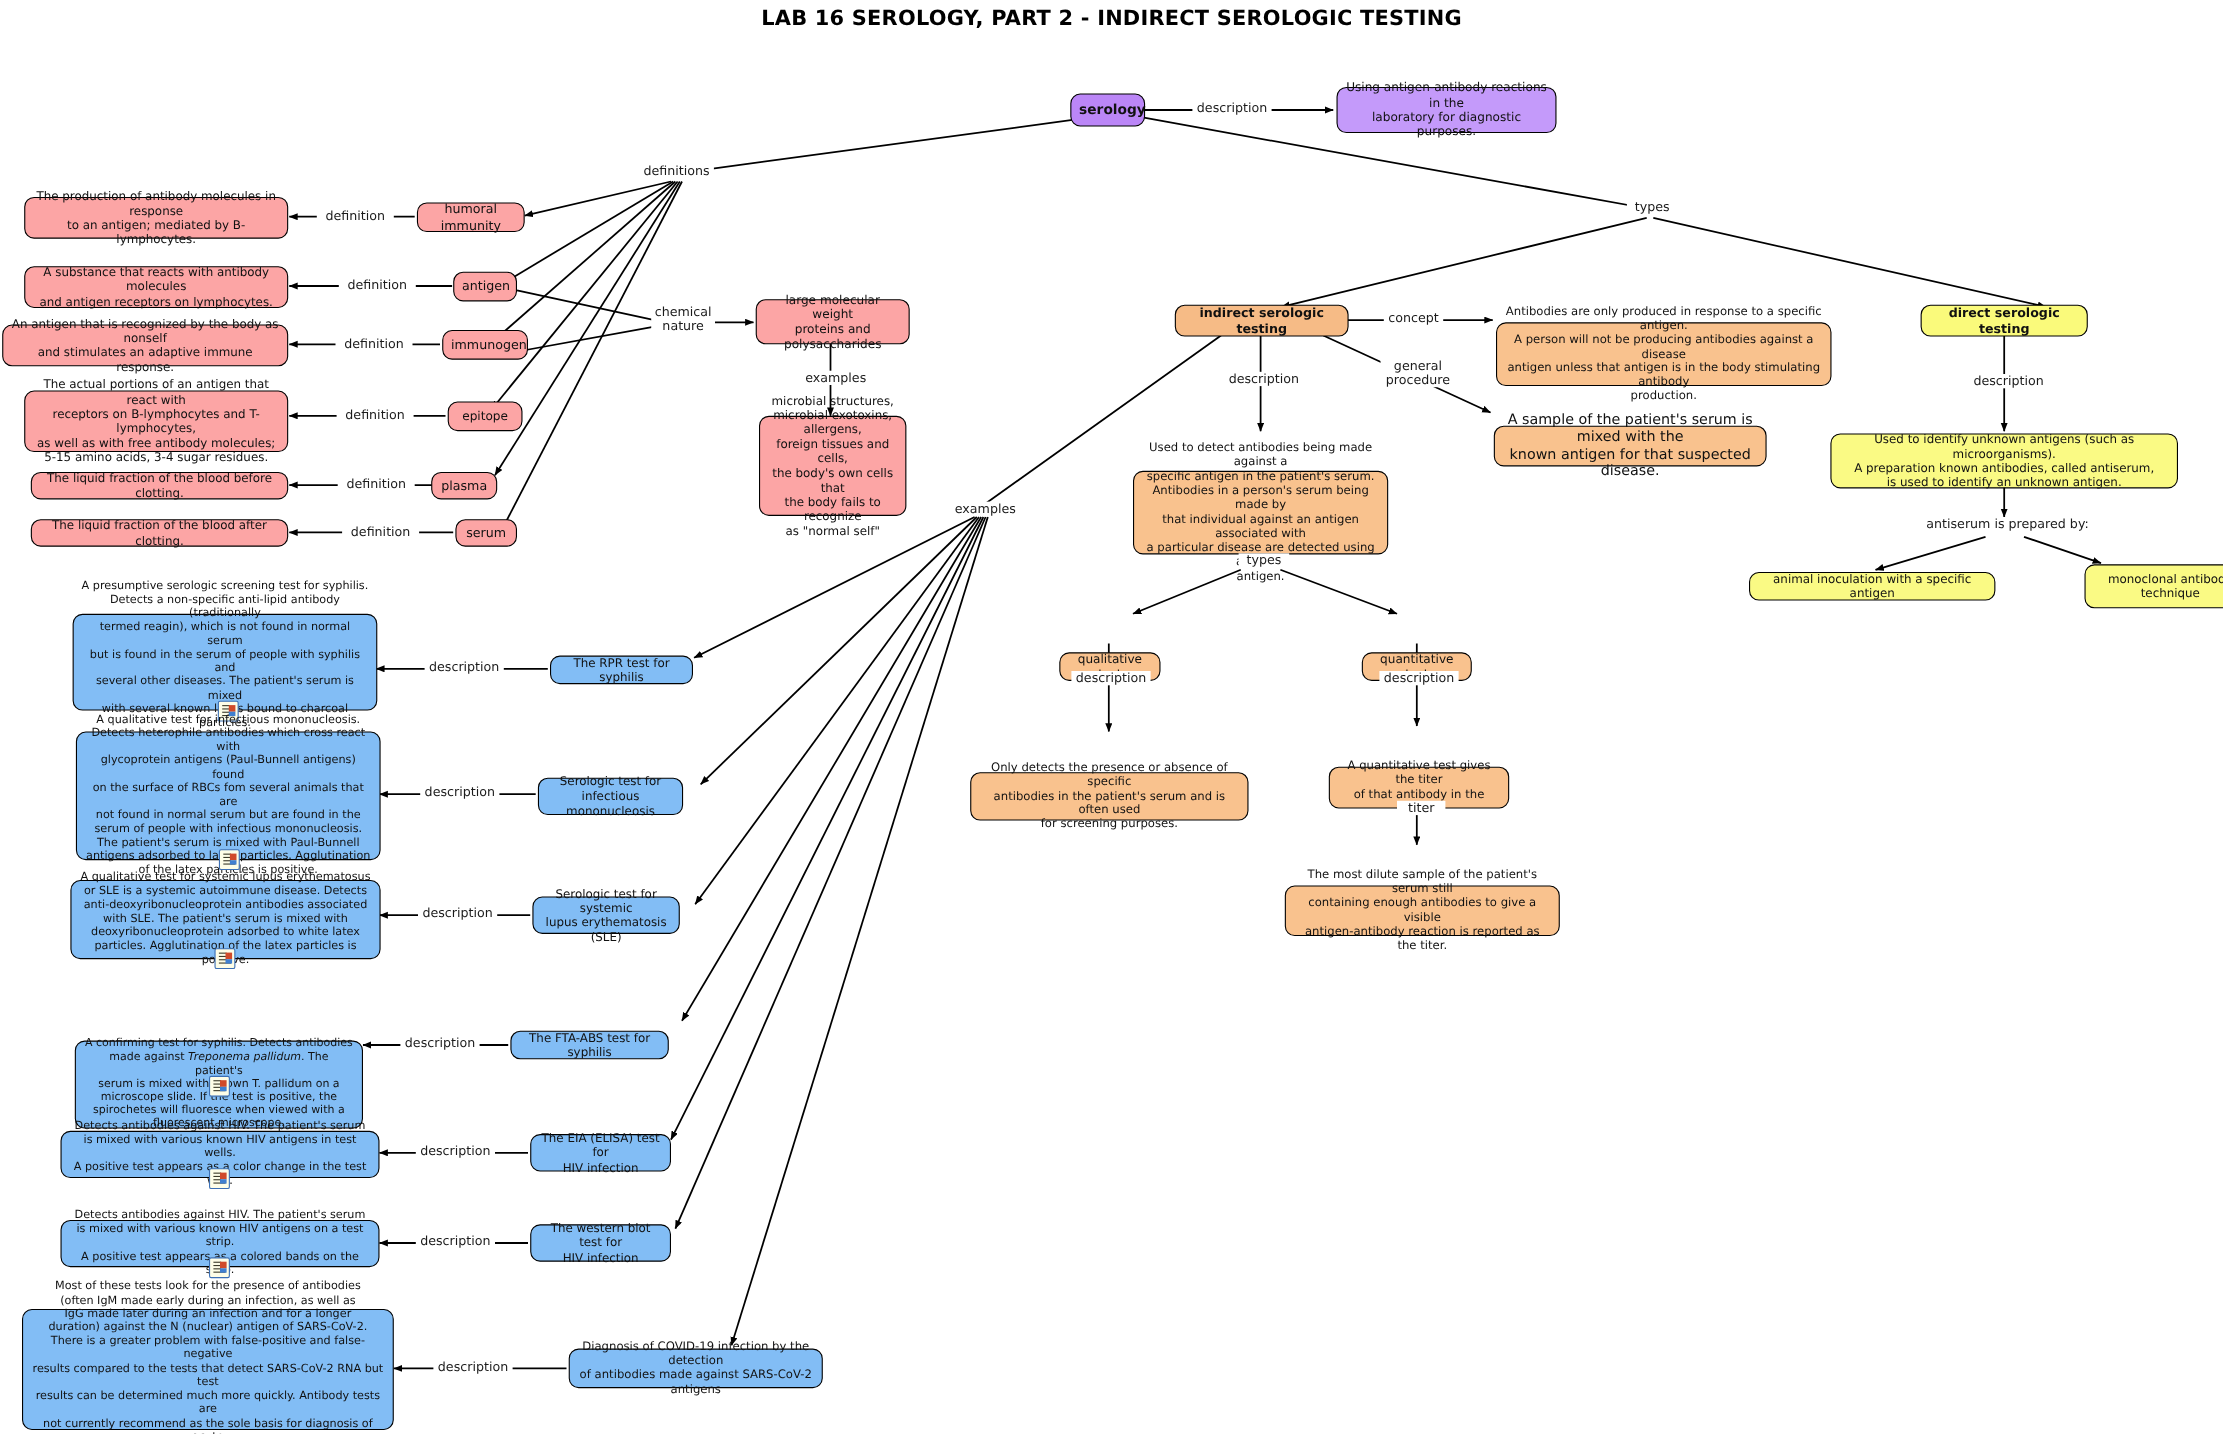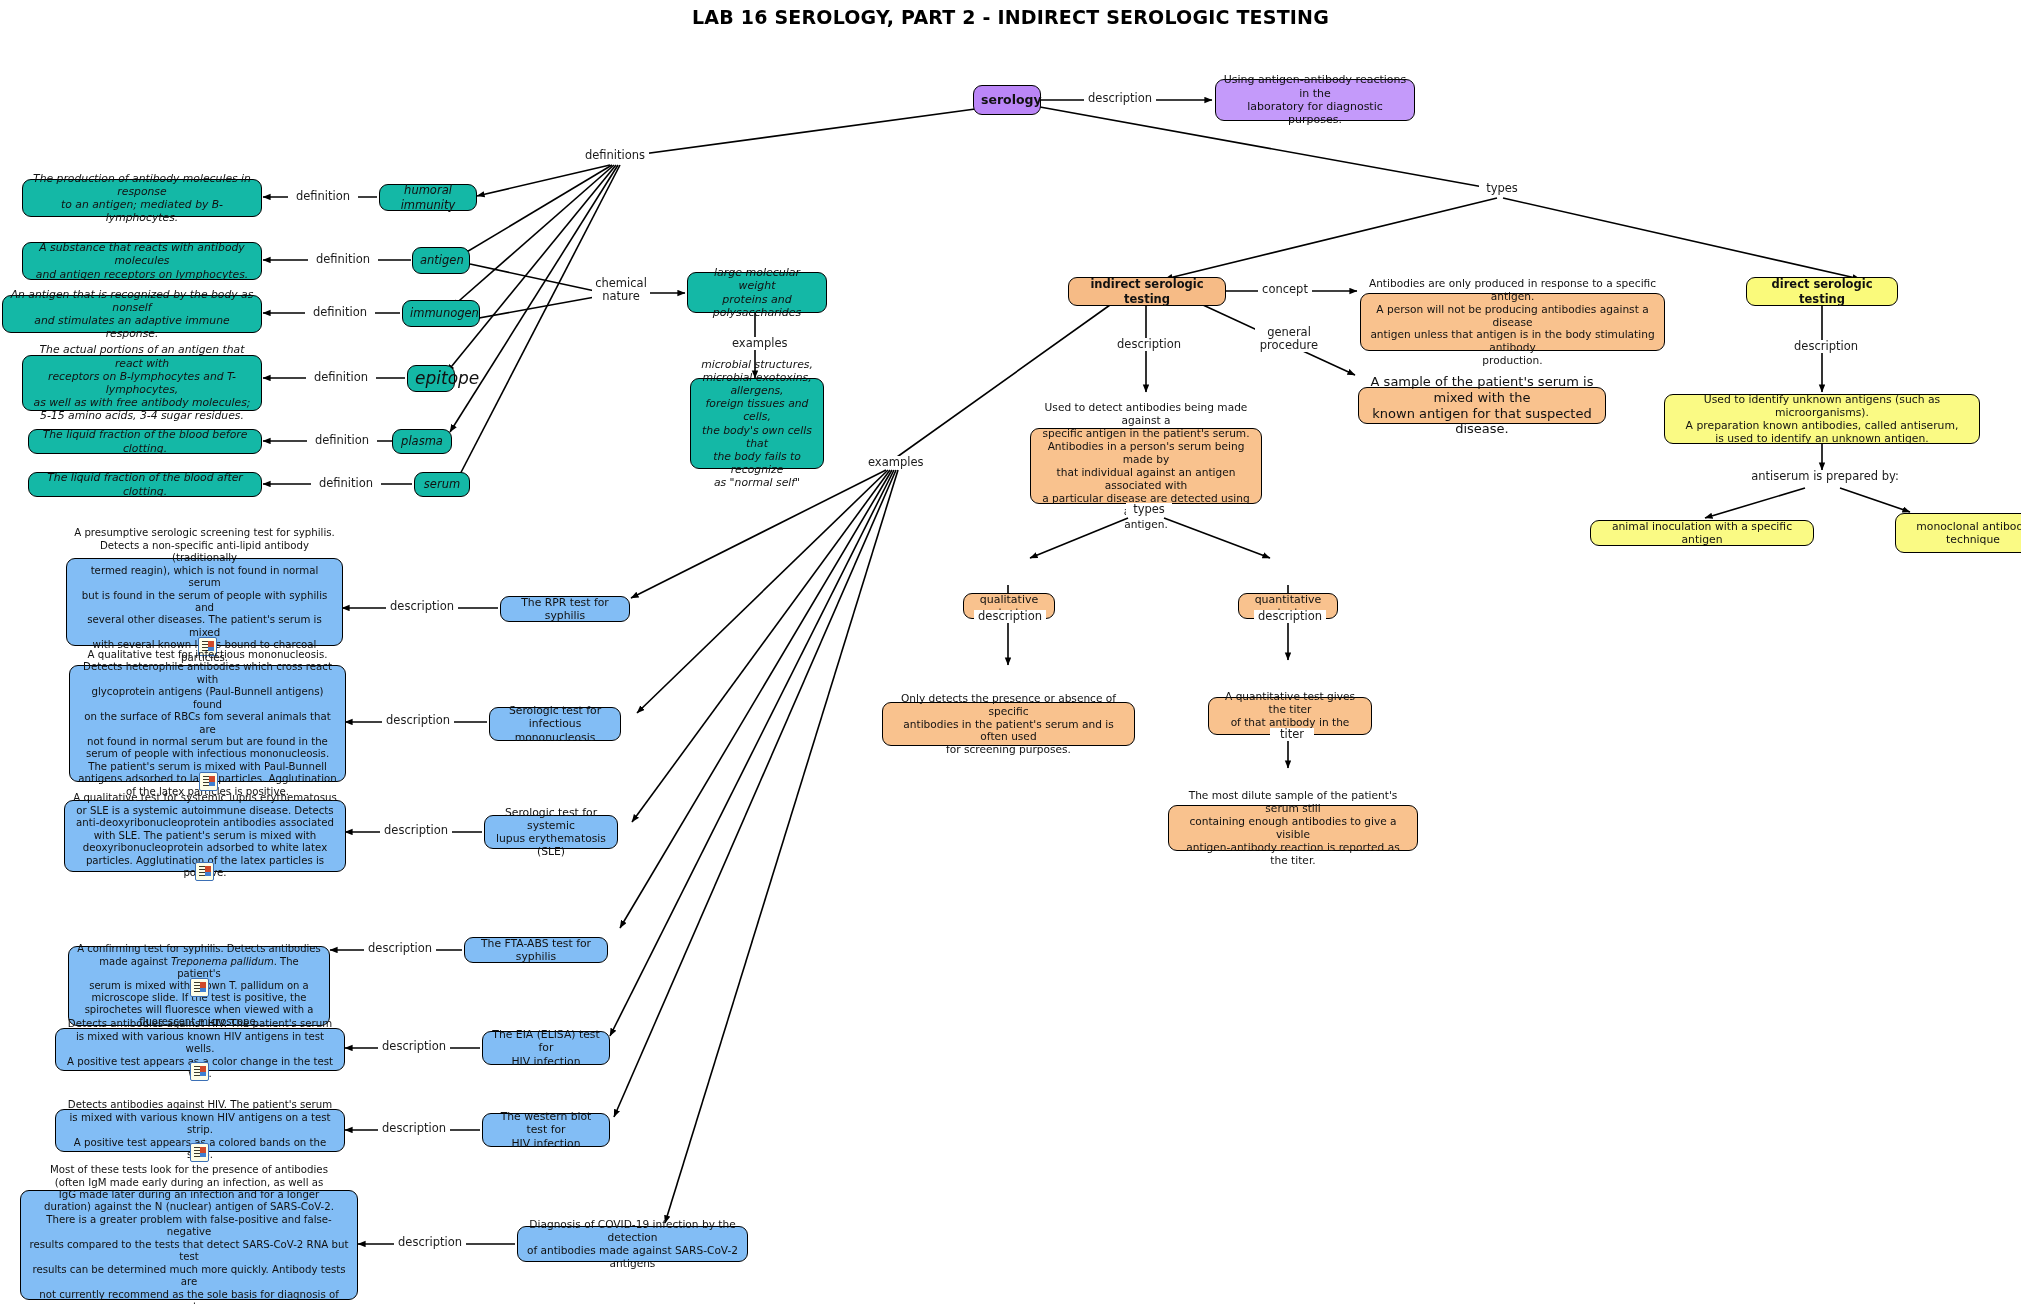--- a/index.html
+++ b/index.html
@@ -19,21 +19,21 @@
   .node{
     position:absolute;box-sizing:border-box;
     border:1.3px solid #000;border-radius:9px;
     text-align:center;color:#111;
     display:flex;align-items:center;justify-content:center;
     padding:4px 7px;line-height:1.22;
   }
   .node span{display:block;width:100%;}
   .purple{background:#c49afa;}
   .purple-dark{background:#bb86f7;font-weight:bold;}
-  .green{background:#14b8a6;font-style:italic;}
+  .green{background:#fca5a5;}
   .orange{background:#f9c28e;margin-top:35px;}
   .orange-b{background:#f6bb86;font-weight:bold;}
   .yellow{background:#fafa84;}
   .yellow-b{background:#fafa7b;font-weight:bold;}
   .blue{background:#82bdf5;}
   .blue-t{background:#82bdf5;}
 
   .lbl{
     position:absolute;background:#ffffff;color:#1b1b1b;
     font-size:11.5px;line-height:1.15;text-align:center;
@@ -181,21 +181,21 @@
 
   <div class="node green" style="left:402px;top:300px;width:78px;height:27px;font-size:11.5px;">
     <span>immunogen</span>
   </div>
   <div class="lbl" style="left:305px;top:306px;width:66px;">definition</div>
   <div class="node green" style="left:2px;top:295px;width:260px;height:38px;font-size:10.8px;white-space:pre-line;justify-content:flex-end;">
     <span>An antigen that is recognized by the body as nonself
 and stimulates an adaptive immune response.</span>
   </div>
 
-  <div class="node green" style="left:407px;top:365px;width:48px;height:27px;font-size:17px;">
+  <div class="node green" style="left:407px;top:365px;width:68px;height:27px;font-size:11px;">
     <span>epitope</span>
   </div>
   <div class="lbl" style="left:306px;top:371px;width:66px;">definition</div>
   <div class="node green" style="left:22px;top:355px;width:240px;height:56px;font-size:10.8px;white-space:pre-line;">
     <span>The actual portions of an antigen that react with
 receptors on B-lymphocytes and T-lymphocytes,
 as well as with free antibody molecules;
 5-15 amino acids, 3-4 sugar residues.</span>
   </div>
 

